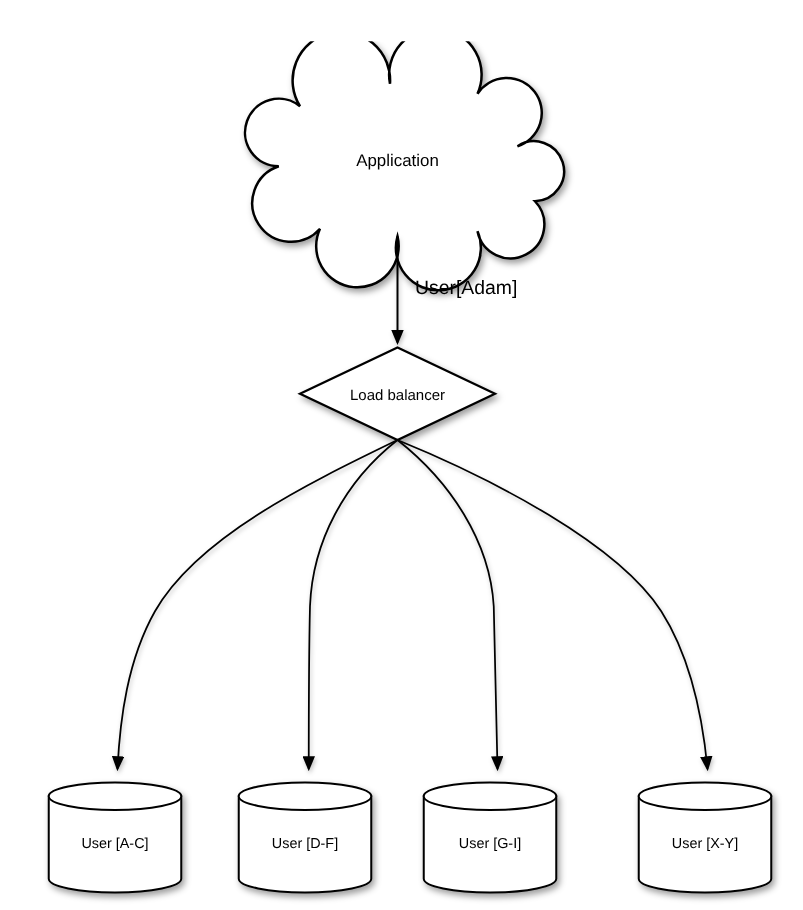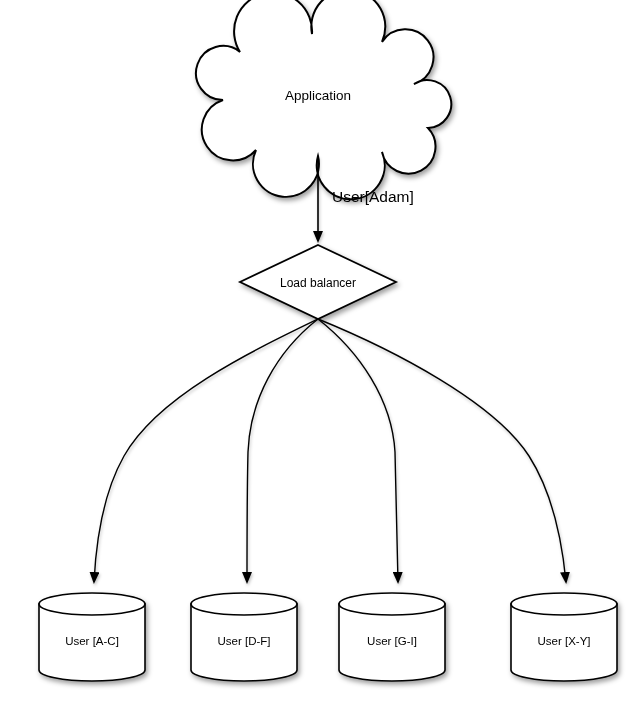--- a/index.html
+++ b/index.html
@@ -8,20 +8,21 @@
     width: 642px;
     height: 728px;
     background: var(--bg, #ffffff);
     font-family: "Liberation Sans", sans-serif;
     overflow: hidden;
   }
   #canvas-wrap {
     position: relative;
     width: 642px;
     height: 520px;
+    margin-top: 33px;
   }
   svg { display: block; }
   .shape {
     fill: #ffffff;
     stroke: var(--line, #000000);
   }
   .cloud-shape   { stroke-width: 2; }
   .diamond-shape { stroke-width: 1.8; }
   .cyl-shape     { stroke-width: 1.6; }
   .edge {

